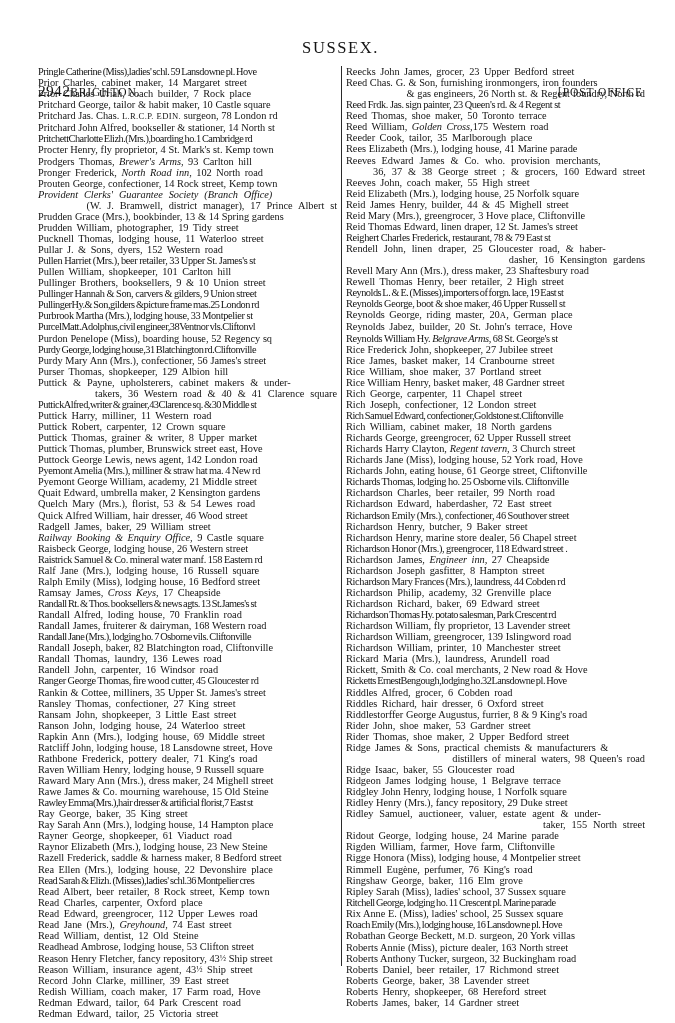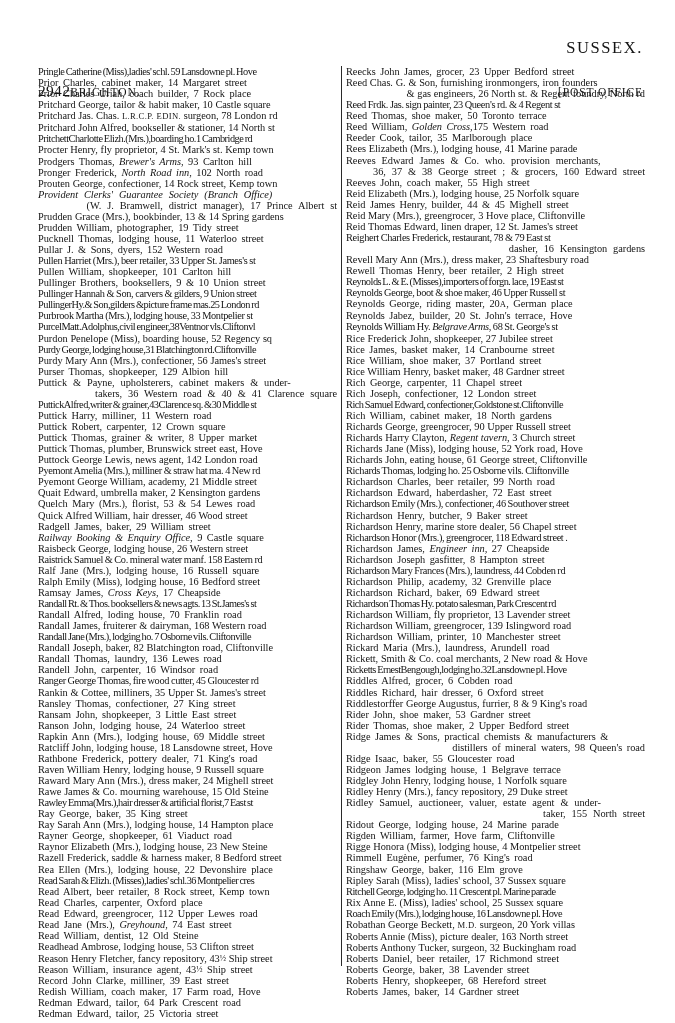--- a/index.html
+++ b/index.html
@@ -47,21 +47,21 @@
     font-size: 11.5px;
     letter-spacing: 0.9px;
     margin-left: 0;
     font-variant: small-caps;
     text-transform: uppercase;
   }
   .county {
     position: absolute;
     left: 0;
     right: 0;
-    text-align: right;
+    text-align: center;
     font-size: 16.5px;
     letter-spacing: 1.6px;
     font-weight: 400;
   }
   .head-right {
     margin-left: auto;
     font-size: 11.5px;
     letter-spacing: 0.9px;
     white-space: nowrap;
     text-transform: uppercase;
@@ -231,37 +231,37 @@
         <div class="entry spaced"><span>Reed William, <i>Golden Cross,</i>175 Western road</span></div>
         <div class="entry spaced"><span>Reeder Cook, tailor, 35 Marlborough place</span></div>
         <div class="entry "><span>Rees Elizabeth (Mrs.), lodging house, 41 Marine parade</span></div>
         <div class="entry spaced2"><span>Reeves Edward James &amp; Co. who. provision merchants,</span><span class="cont">36, 37 &amp; 38 George street ; &amp; grocers, 160 Edward street</span></div>
         <div class="entry spaced"><span>Reeves John, coach maker, 55 High street</span></div>
         <div class="entry "><span>Reid Elizabeth (Mrs.), lodging house, 25 Norfolk square</span></div>
         <div class="entry spaced"><span>Reid James Henry, builder, 44 &amp; 45 Mighell street</span></div>
         <div class="entry "><span>Reid Mary (Mrs.), greengrocer, 3 Hove place, Cliftonville</span></div>
         <div class="entry "><span>Reid Thomas Edward, linen draper, 12 St. James's street</span></div>
         <div class="entry tight"><span>Reighert Charles Frederick, restaurant, 78 &amp; 79 East st</span></div>
-        <div class="entry spaced2"><span class="cont">dasher, 16 Kensington gardens</span></div>
+        <div class="entry spaced2"><span>Rendell John, linen draper, 25 Gloucester road, &amp; haber-</span><span class="cont">dasher, 16 Kensington gardens</span></div>
         <div class="entry "><span>Revell Mary Ann (Mrs.), dress maker, 23 Shaftesbury road</span></div>
         <div class="entry spaced"><span>Rewell Thomas Henry, beer retailer, 2 High street</span></div>
         <div class="entry tight2"><span>Reynolds L. &amp; E. (Misses),importers of forgn. lace, 19 East st</span></div>
         <div class="entry tight"><span>Reynolds George, boot &amp; shoe maker, 46 Upper Russell st</span></div>
         <div class="entry spaced"><span>Reynolds George, riding master, 20<span class="sc">A</span>, German place</span></div>
         <div class="entry spaced"><span>Reynolds Jabez, builder, 20 St. John's terrace, Hove</span></div>
         <div class="entry tight"><span>Reynolds William Hy. <i>Belgrave Arms</i>, 68 St. George's st</span></div>
         <div class="entry "><span>Rice Frederick John, shopkeeper, 27 Jubilee street</span></div>
         <div class="entry spaced"><span>Rice James, basket maker, 14 Cranbourne street</span></div>
         <div class="entry spaced"><span>Rice William, shoe maker, 37 Portland street</span></div>
         <div class="entry "><span>Rice William Henry, basket maker, 48 Gardner street</span></div>
         <div class="entry spaced"><span>Rich George, carpenter, 11 Chapel street</span></div>
         <div class="entry spaced"><span>Rich Joseph, confectioner, 12 London street</span></div>
         <div class="entry tight2"><span>Rich Samuel Edward, confectioner,Goldstone st.Cliftonville</span></div>
         <div class="entry spaced"><span>Rich William, cabinet maker, 18 North gardens</span></div>
-        <div class="entry "><span>Richards George, greengrocer, 90 Upper Russell street</span></div>
+        <div class="entry "><span>Richards George, greengrocer, 62 Upper Russell street</span></div>
         <div class="entry "><span>Richards Harry Clayton, <i>Regent tavern</i>, 3 Church street</span></div>
         <div class="entry "><span>Richards Jane (Miss), lodging house, 52 York road, Hove</span></div>
         <div class="entry "><span>Richards John, eating house, 61 George street, Cliftonville</span></div>
         <div class="entry tight"><span>Richards Thomas, lodging ho. 25 Osborne vils. Cliftonville</span></div>
         <div class="entry spaced"><span>Richardson Charles, beer retailer, 99 North road</span></div>
         <div class="entry spaced"><span>Richardson Edward, haberdasher, 72 East street</span></div>
         <div class="entry tight"><span>Richardson Emily (Mrs.), confectioner, 46 Southover street</span></div>
         <div class="entry spaced"><span>Richardson Henry, butcher, 9 Baker street</span></div>
         <div class="entry "><span>Richardson Henry, marine store dealer, 56 Chapel street</span></div>
         <div class="entry tight"><span>Richardson Honor (Mrs.), greengrocer, 118 Edward street  .</span></div>

